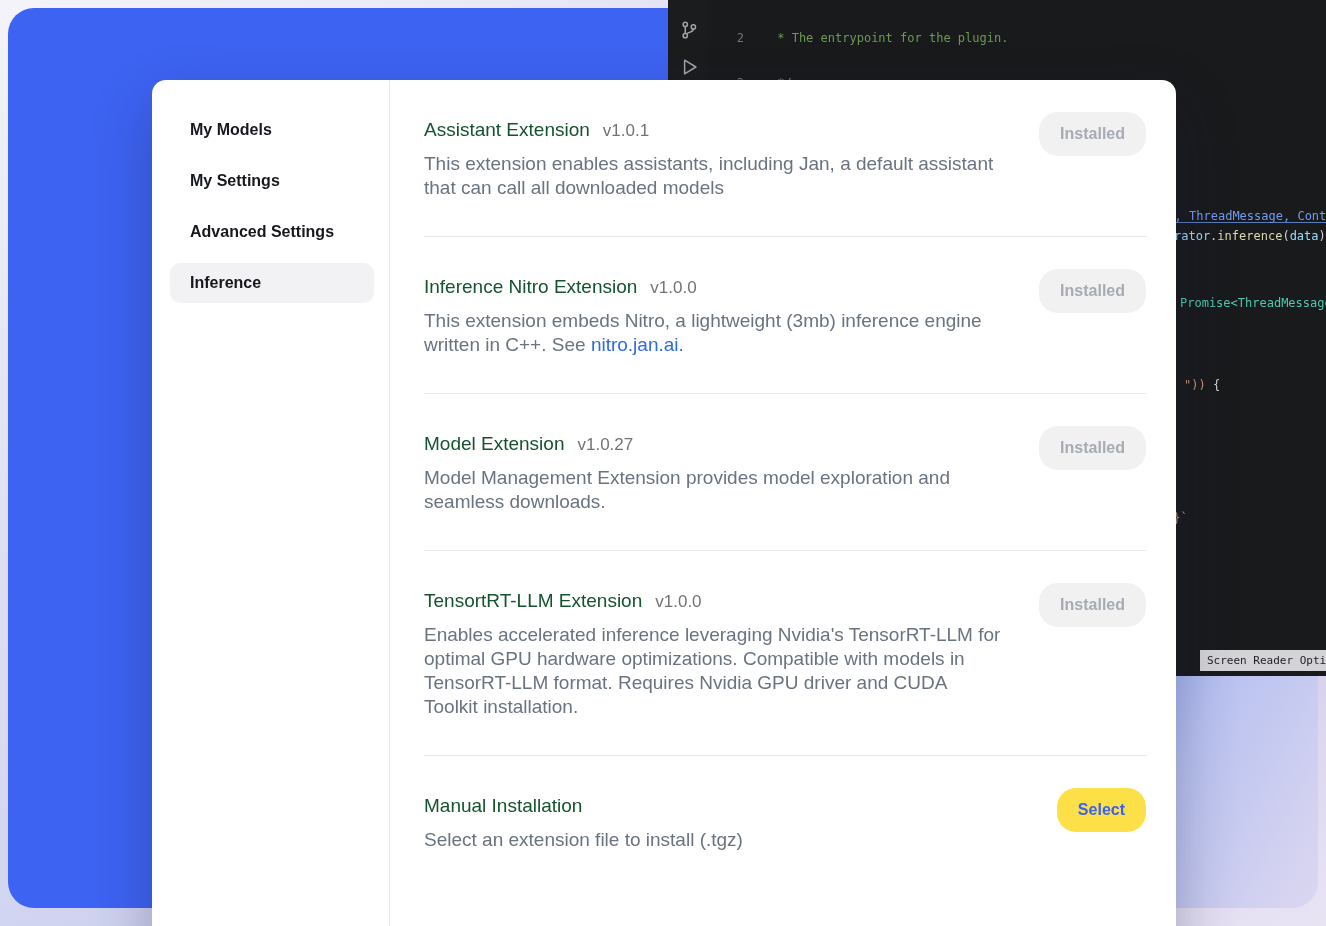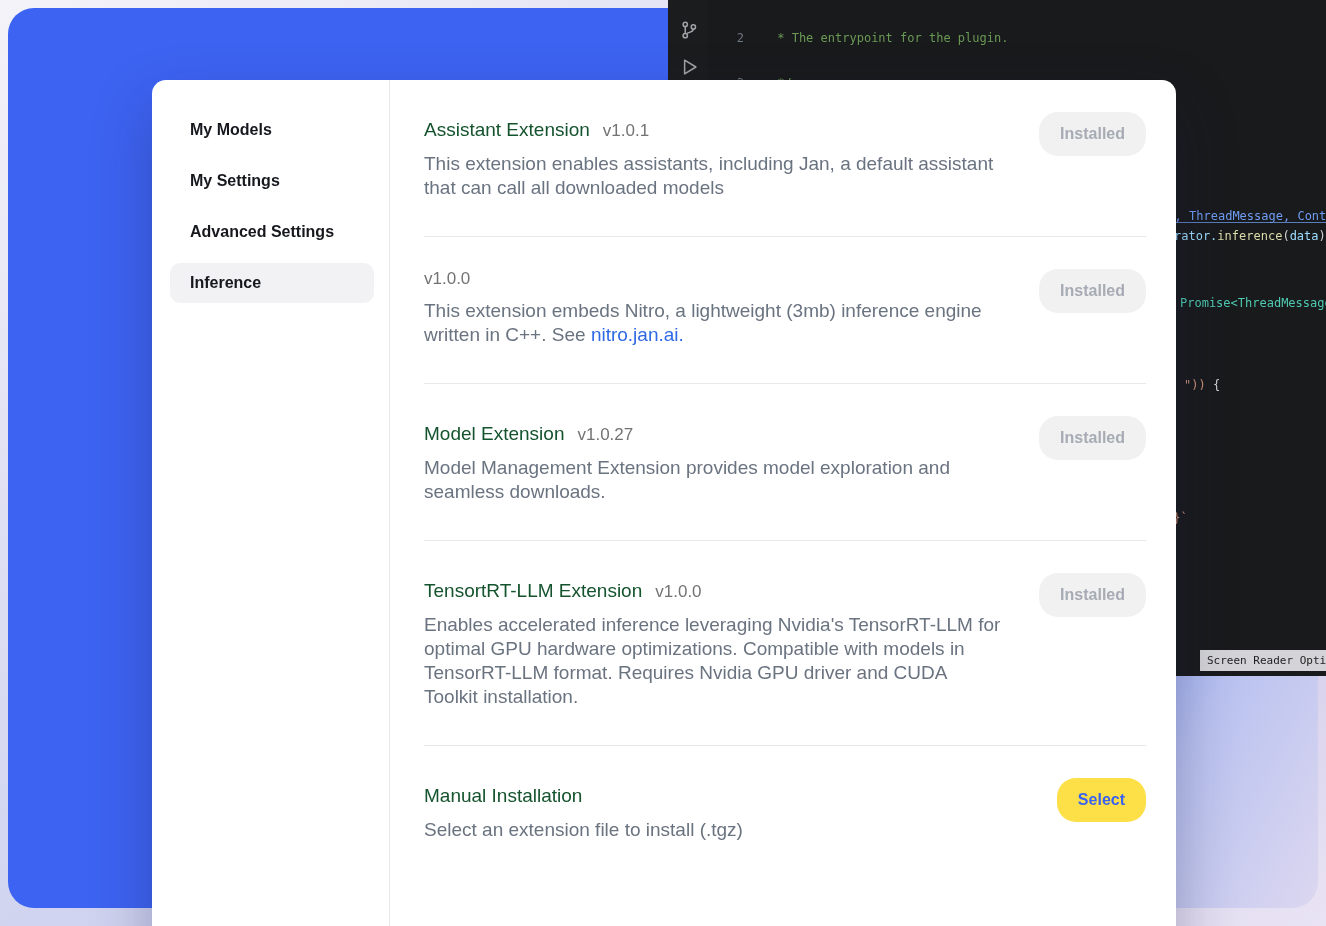--- a/index.html
+++ b/index.html
@@ -155,20 +155,21 @@
           <span class="section-version">v1.0.1</span>
         </div>
         <p class="section-desc">This extension enables assistants, including Jan, a default assistant that can call all downloaded models</p>
       </div>
       <button class="btn btn-installed">Installed</button>
     </div>
 
     <div class="section">
       <div class="section-info">
         <div class="section-title-row">
+          <span class="section-title">Inference Nitro Extension</span>
           <span class="section-version">v1.0.0</span>
         </div>
         <p class="section-desc"><span>This extension embeds Nitro, a lightweight (3mb) inference engine written in C++. See </span><a class="desc-link">nitro.jan.ai.</a></p>
       </div>
       <button class="btn btn-installed">Installed</button>
     </div>
 
     <div class="section">
       <div class="section-info">
         <div class="section-title-row">

